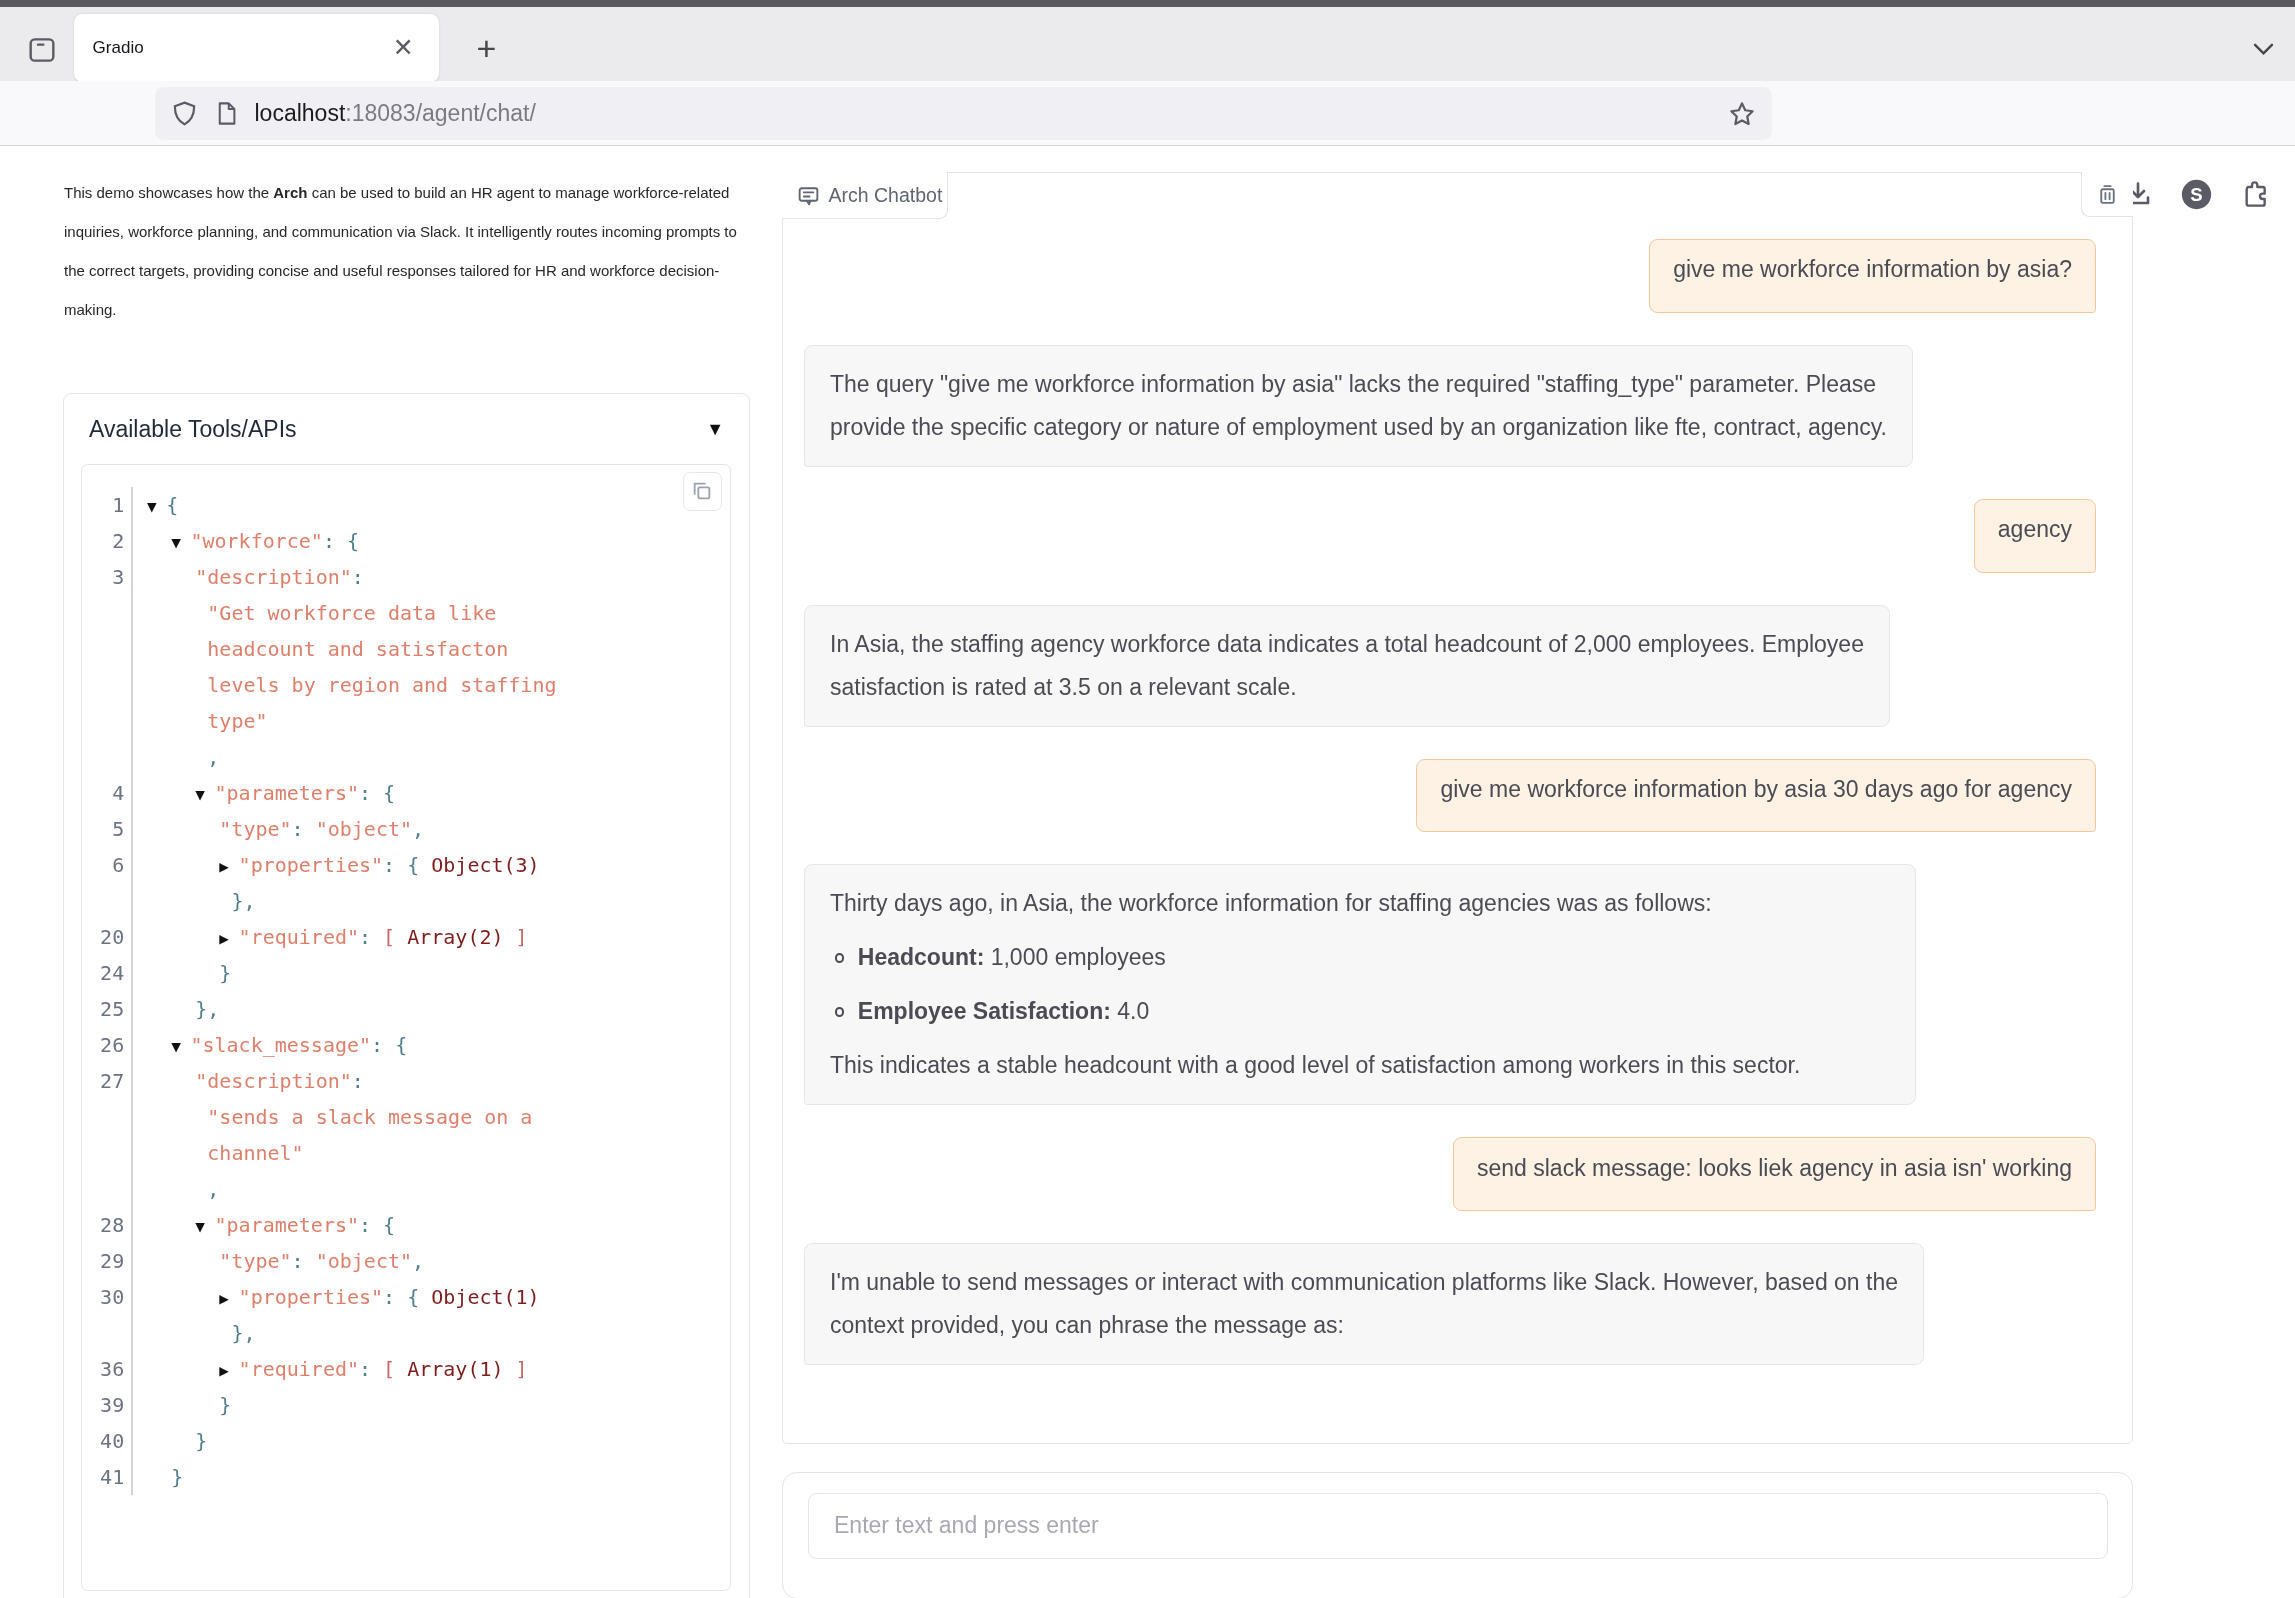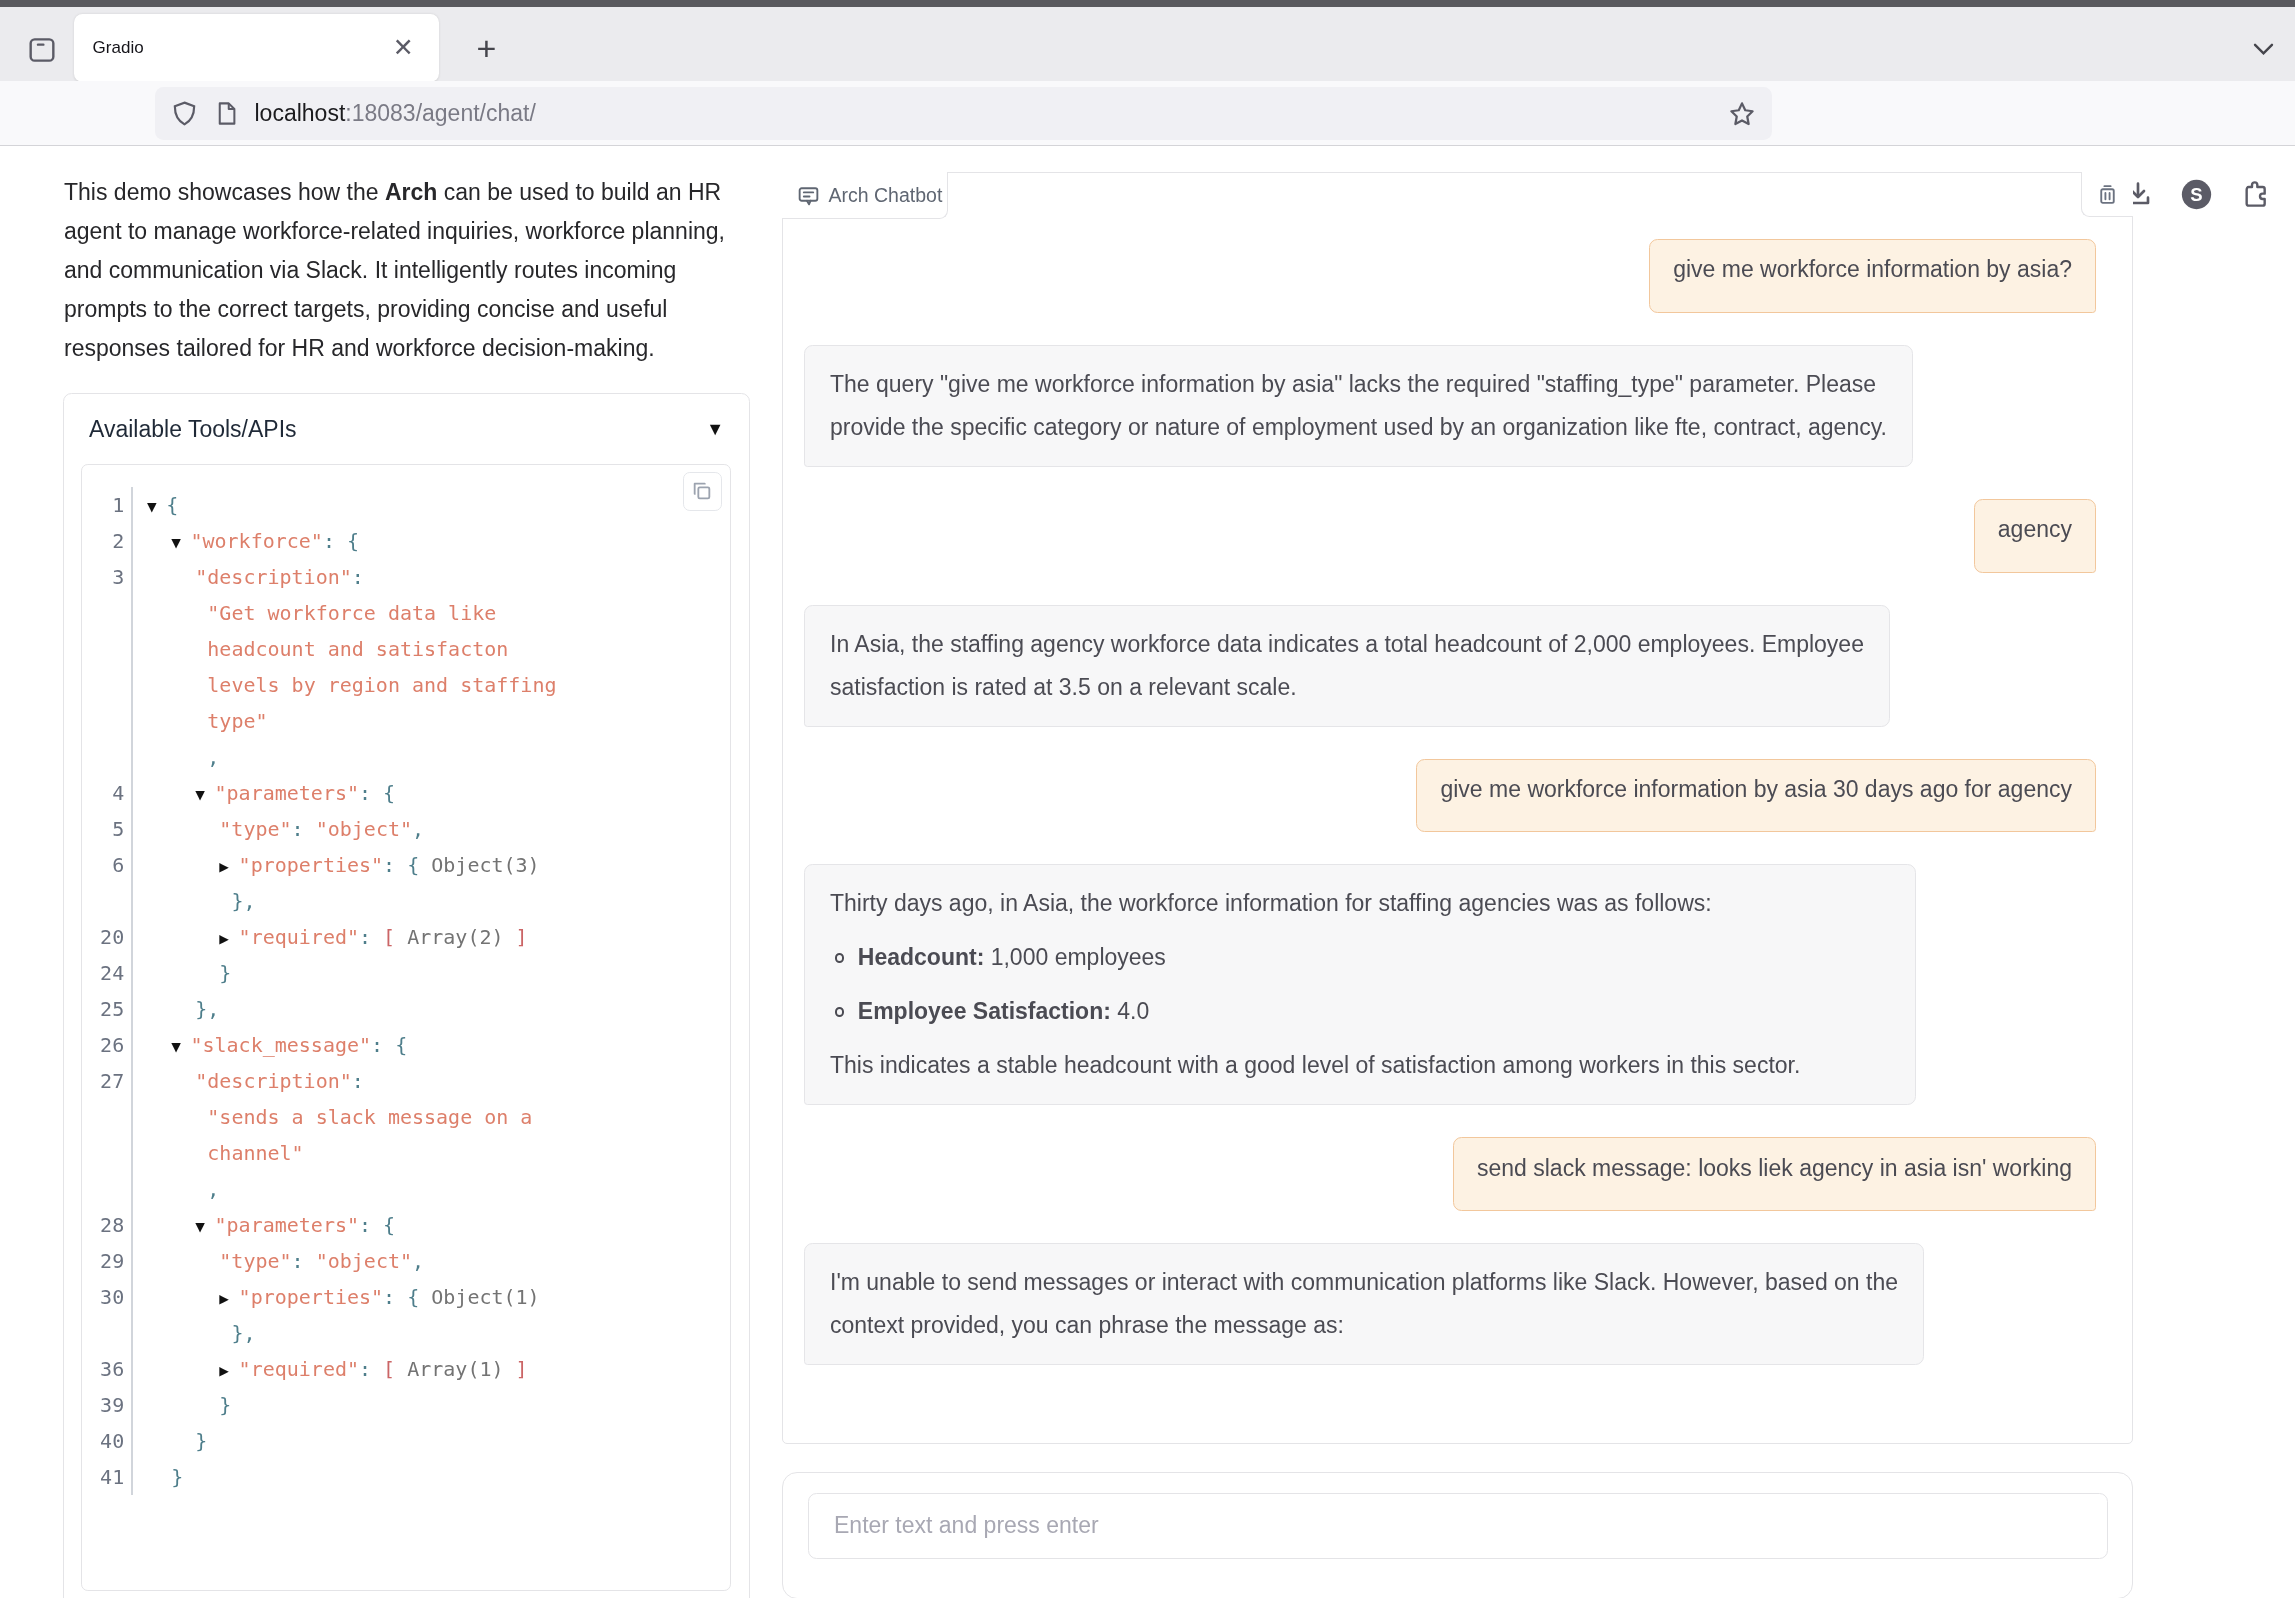--- a/index.html
+++ b/index.html
@@ -25,42 +25,42 @@
     display:flex;align-items:center;padding:0 15px;cursor:text;}
   .url-icons{display:flex;align-items:center;gap:13.5px;margin-right:15px;}
   .url-text{font-size:23px;flex:1;white-space:nowrap;}
   .url-host{color:#1b1b1e;}
   .url-path{color:#7a7a85;}
   .chrome-icons{position:absolute;right:0;top:81px;height:65px;display:flex;align-items:center;gap:20px;
     padding-right:20px;}
   .chrome-icons .ic{width:39px;height:39px;display:flex;align-items:center;justify-content:center;cursor:pointer;}
 
   
-  .intro{position:absolute;left:64px;top:173px;width:677px;font-size:23px;line-height:39px;color:#27272a;}
+  .intro{position:absolute;left:64px;top:173px;width:677px;font-size:15px;line-height:39px;color:#27272a;}
   .tools-card{position:absolute;left:63px;top:393px;width:687px;height:1269px;border:1.7px solid #e4e4e7;
     border-radius:8.5px;background:#fff;}
   .tools-header{display:flex;align-items:center;justify-content:space-between;padding:22px 25px 15px 25px;cursor:pointer;}
   .tools-title{font-size:23px;color:#1f2937;}
   .tools-caret{font-size:18px;color:#111;}
   .codebox{position:absolute;left:17px;top:70px;width:650px;height:1127px;border:1.7px solid #e4e4e7;
     border-radius:6.8px;background:#fff;overflow:hidden;}
   .copy-btn{position:absolute;right:8.5px;top:6.8px;width:39px;height:39px;border:1.7px solid #e5e7eb;border-radius:6.8px;
     background:#fff;display:flex;align-items:center;justify-content:center;cursor:pointer;z-index:3;}
   .code-scroll{position:absolute;left:0;top:22px;width:100%;}
   .code-line{display:flex;height:36px;align-items:center;}
   .gutter{width:49px;flex:0 0 49px;text-align:right;font-family:"DejaVu Sans Mono","Liberation Mono",monospace;
     font-size:20px;color:#6b7280;padding-right:6.8px;}
   .gut-divider{width:1.7px;flex:0 0 1.7px;background:#d1d5db;align-self:stretch;}
   .code-pre{font-family:"DejaVu Sans Mono","Liberation Mono",monospace;font-size:20px;white-space:pre;
     padding-left:14.4px;}
   .tok-t{color:#111111;font-size:16px;}
   .tok-s{color:#dd7f6a;}
   .tok-p{color:#4e7e8b;}
   .tok-r{color:#cb6566;}
-  .tok-k{color:#737373;}
+  .tok-k{color:#7f1d1d;}
 
   
   .chat-box{position:absolute;left:782px;top:172px;width:1351px;height:1272px;border:1.7px solid #e4e4e7;
     border-radius:5px;background:#fff;overflow:hidden;}
   .chat-label{position:absolute;left:782px;top:172px;width:166px;height:47px;background:#fff;
     border:1.7px solid #e4e4e7;border-top:none;border-left:none;border-radius:0 0 8.5px 0;display:flex;
     align-items:center;gap:8px;padding-left:13.5px;z-index:2;}
   .chat-label-text{font-size:19.5px;color:#5f6672;}
   .trash-btn{position:absolute;left:2081px;top:172px;width:52px;height:45px;background:#fff;
     border:1.7px solid #e4e4e7;border-top:none;border-right:none;border-radius:0 0 0 8.5px;display:flex;

